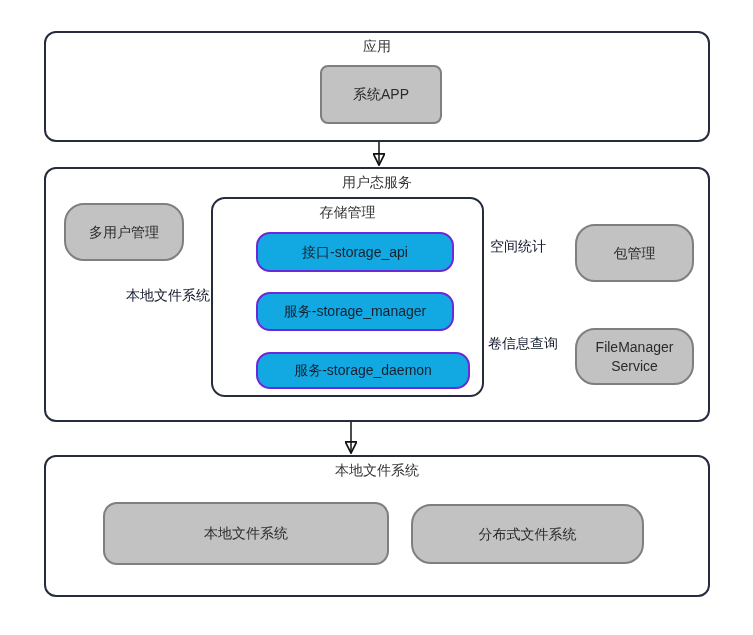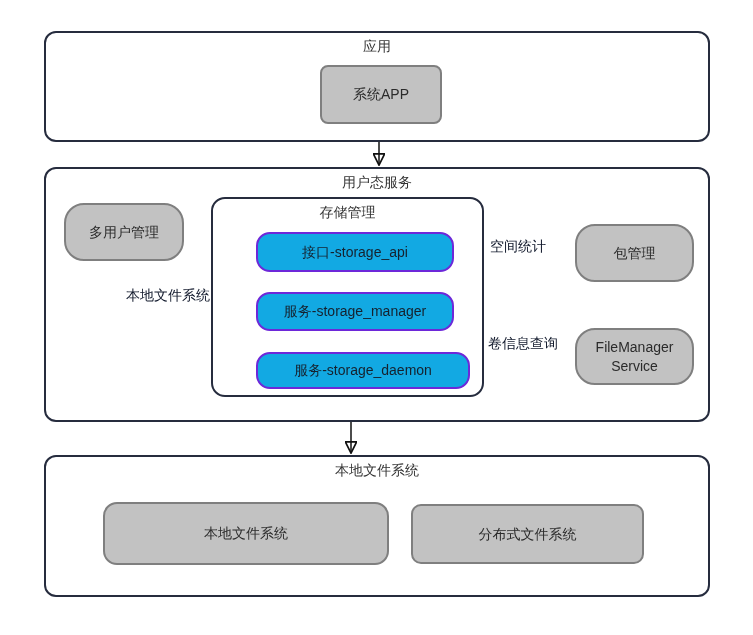--- a/index.html
+++ b/index.html
@@ -68,20 +68,20 @@
       <div class="node blue" style="left:43px;top:153px;width:214px;height:37px;">服务-storage_daemon</div>
     </div>
 
     <div class="node gray" style="left:529px;top:55px;width:119px;height:58px;">包管理</div>
     <div class="node gray" style="left:529px;top:159px;width:119px;height:57px;padding:0 26px;">FileManager Service</div>
   </div>
 
   <div class="container" style="left:44px;top:455px;width:666px;height:142px;">
     <div class="container-title">本地文件系统</div>
     <div class="node gray" style="left:57px;top:45px;width:286px;height:63px;border-radius:14px;">本地文件系统</div>
-    <div class="node gray" style="left:365px;top:47px;width:233px;height:60px;border-radius:10px;">分布式文件系统</div>
+    <div class="node gray" style="left:365px;top:47px;width:233px;height:60px;border-radius:20px;">分布式文件系统</div>
   </div>
 
   <div class="edge-label" style="left:126px;top:287px;">本地文件系统</div>
   <div class="edge-label" style="left:490px;top:238px;">空间统计</div>
   <div class="edge-label" style="left:488px;top:335px;">卷信息查询</div>
 
 </div>
 
 </body></html>

